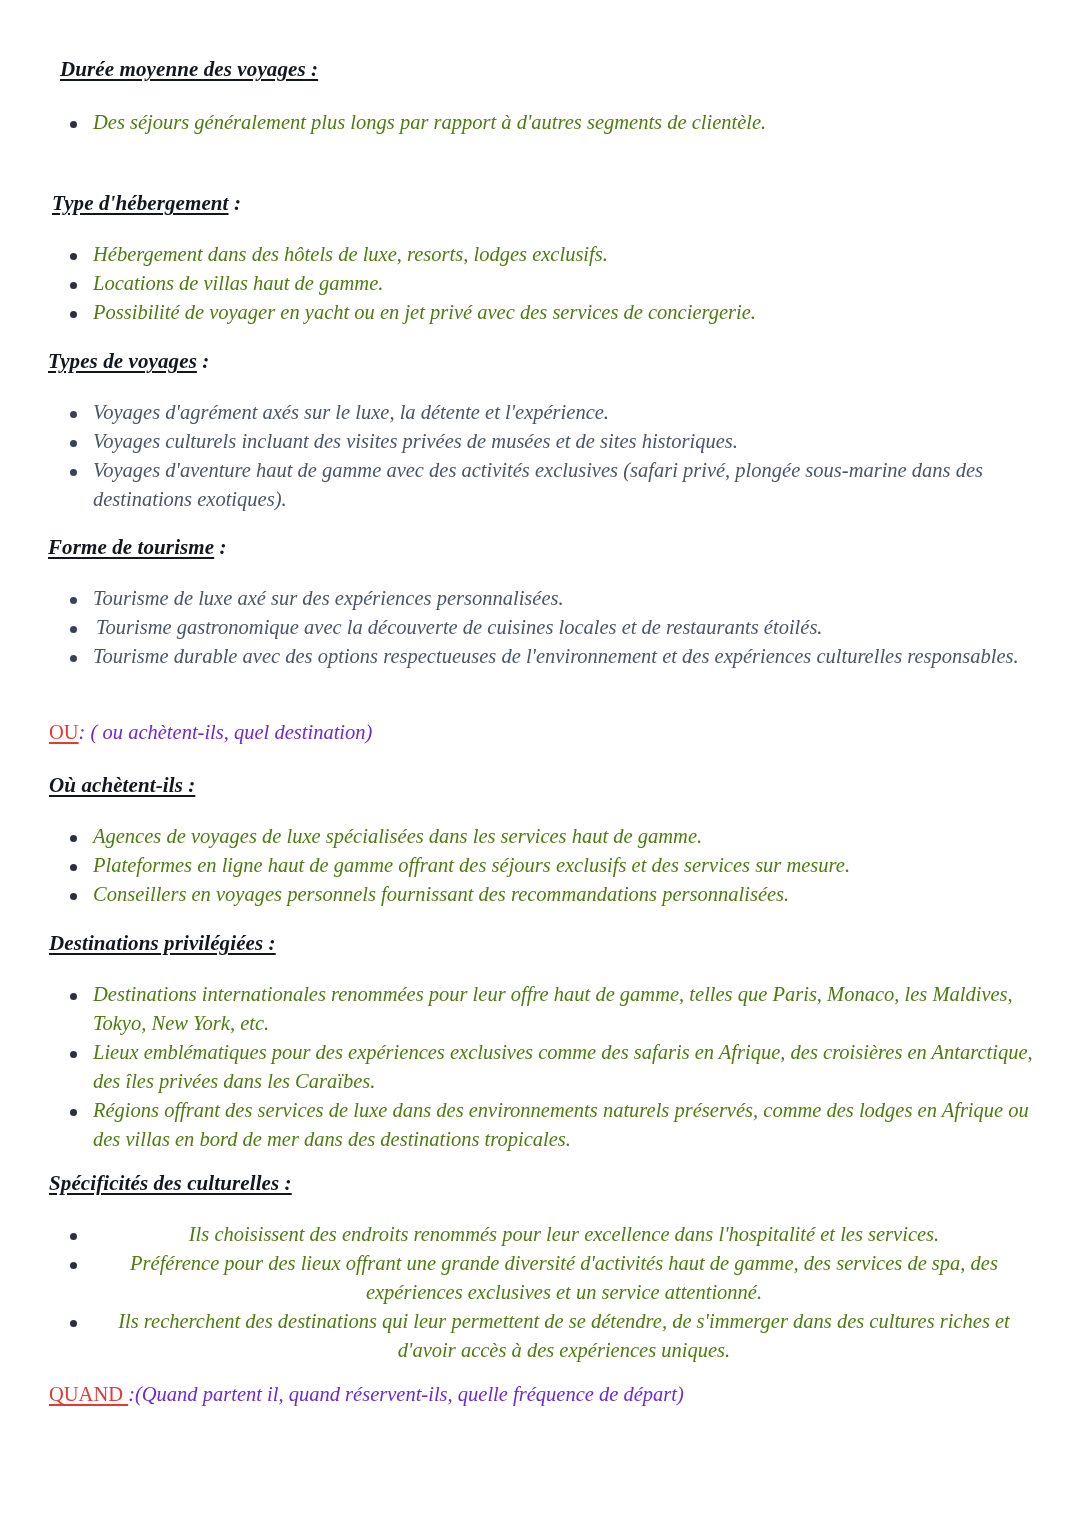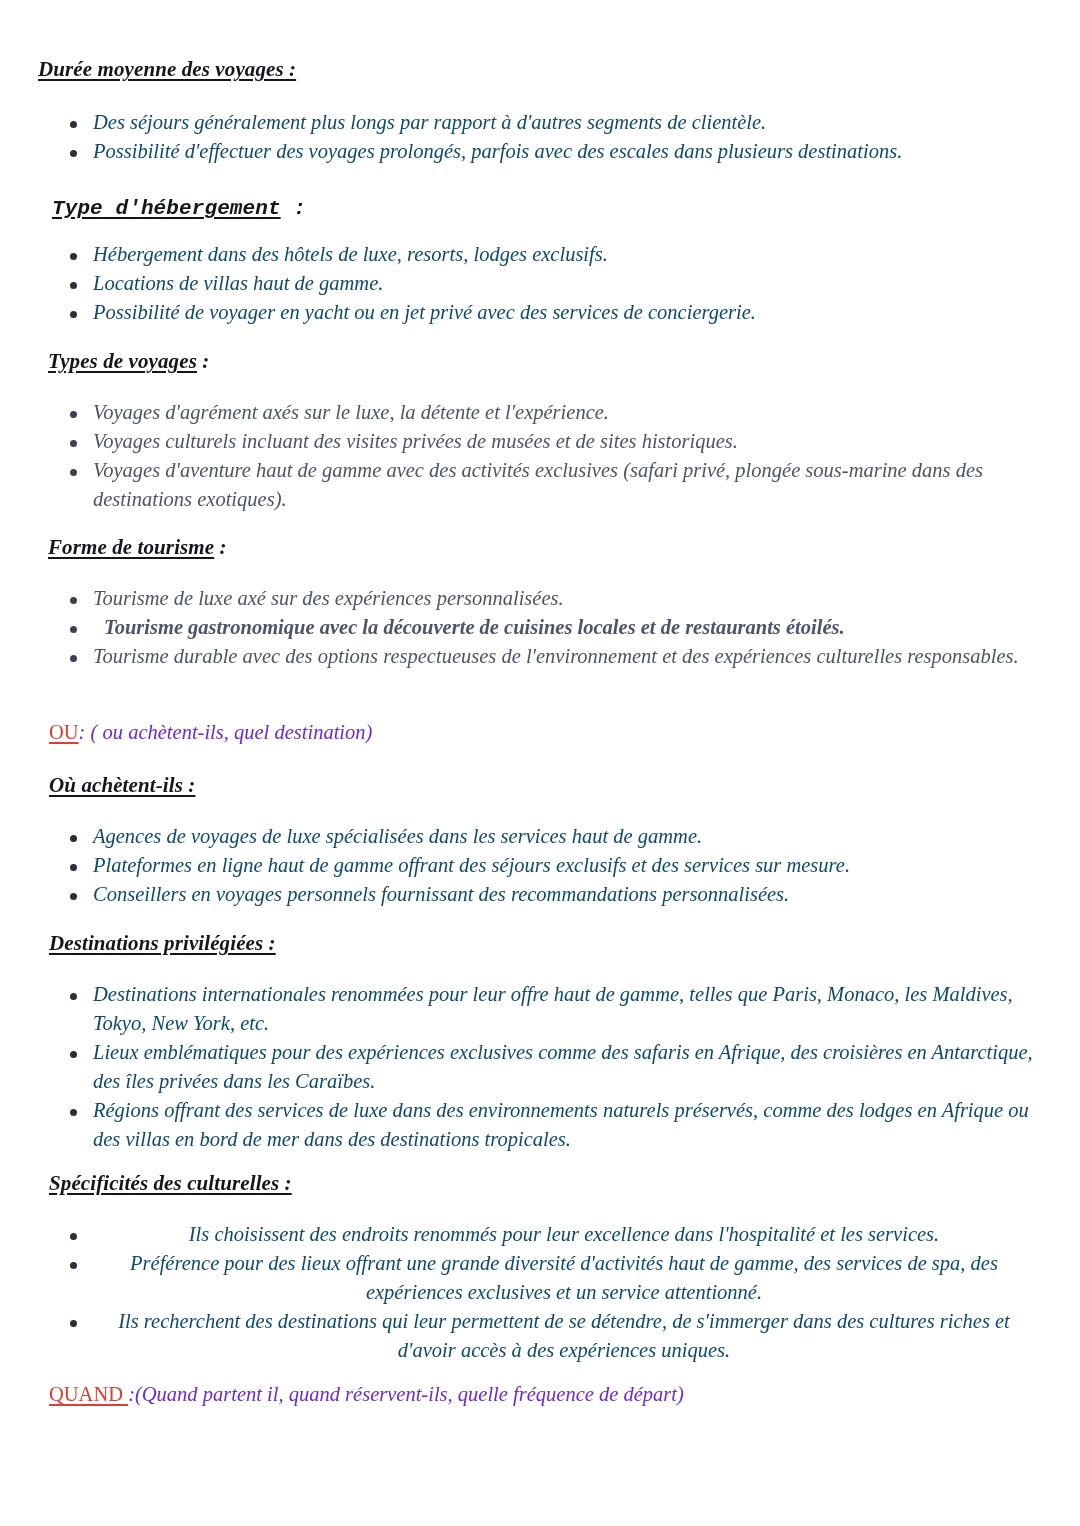--- a/index.html
+++ b/index.html
@@ -49,21 +49,21 @@
   ul.bullets {
     list-style: none;
     margin: 0;
     padding: 0;
   }
   ul.bullets > li {
     position: relative;
     font-style: italic;
     font-size: 20.5px;
     line-height: 29px;
-    color: #0c4a6e;
+    color: #4d7c0f;
     margin: 0;
     padding-left: 0;
   }
   ul.bullets > li .bullet {
     position: absolute;
     left: 0;
     top: 0.62em;
     width: 7px;
     height: 7px;
     border-radius: 50%;
@@ -99,36 +99,32 @@
   }
 
   
   .blk { position: absolute; }
 </style>
 </head>
 <body>
 
 <div class="page">
 
-  <div class="blk" style="left:38px; top:56px; width:990px;">
+  <div class="blk" style="left:60px; top:56px; width:990px;">
     <div class="heading"><span class="u">Durée moyenne des voyages :</span><span class="tail"></span></div>
   </div>
 
   <ul class="bullets blk" style="left:70px; top:108px; width:965px;">
     <li>
       <span class="bullet"></span>
       <span class="txt" style="margin-left:23px;">Des séjours généralement plus longs par rapport à d'autres segments de clientèle.</span>
     </li>
-    <li>
-      <span class="bullet"></span>
-      <span class="txt" style="margin-left:23px;">Possibilité d'effectuer des voyages prolongés, parfois avec des escales dans plusieurs destinations.</span>
-    </li>
-  </ul>
-
-  <div class="blk" style="left:52px; top:196px; width:990px;font-family:Liberation Mono, monospace;">
+  </ul>
+
+  <div class="blk" style="left:52px; top:190px; width:990px;">
     <div class="heading"><span class="u">Type d'hébergement</span><span class="tail"> :</span></div>
   </div>
 
   <ul class="bullets blk" style="left:70px; top:240px; width:965px;">
     <li>
       <span class="bullet"></span>
       <span class="txt" style="margin-left:23px;">Hébergement dans des hôtels de luxe, resorts, lodges exclusifs.</span>
     </li>
     <li>
       <span class="bullet"></span>
@@ -163,21 +159,21 @@
     <div class="heading"><span class="u">Forme de tourisme</span><span class="tail"> :</span></div>
   </div>
 
   <ul class="bullets cool blk" style="left:70px; top:584px; width:965px;">
     <li>
       <span class="bullet"></span>
       <span class="txt" style="margin-left:23px;">Tourisme de luxe axé sur des expériences personnalisées.</span>
     </li>
     <li>
       <span class="bullet"></span>
-      <span class="txt" style="margin-left:34px;font-weight:bold;">Tourisme gastronomique avec la découverte de cuisines locales et de restaurants étoilés.</span>
+      <span class="txt" style="margin-left:26px;">Tourisme gastronomique avec la découverte de cuisines locales et de restaurants étoilés.</span>
     </li>
     <li>
       <span class="bullet"></span>
       <span class="txt" style="margin-left:23px;">Tourisme durable avec des options respectueuses de l'environnement et des expériences culturelles responsables.</span>
     </li>
   </ul>
 
   <p class="marker-line blk" style="left:49px; top:718px;"><span class="marker">OU</span><span class="rest">: ( ou achètent-ils, quel destination)</span></p>
 
   <div class="blk" style="left:49px; top:772px; width:990px;">

